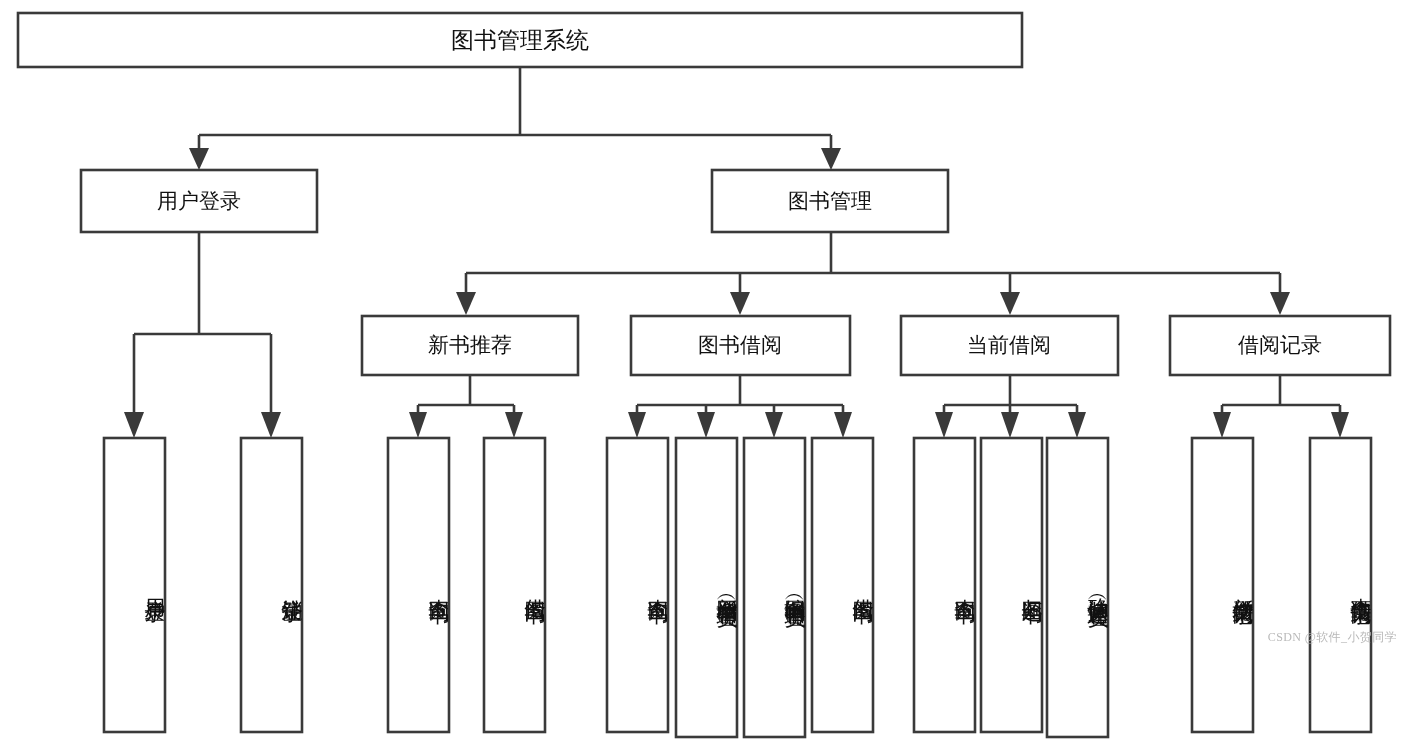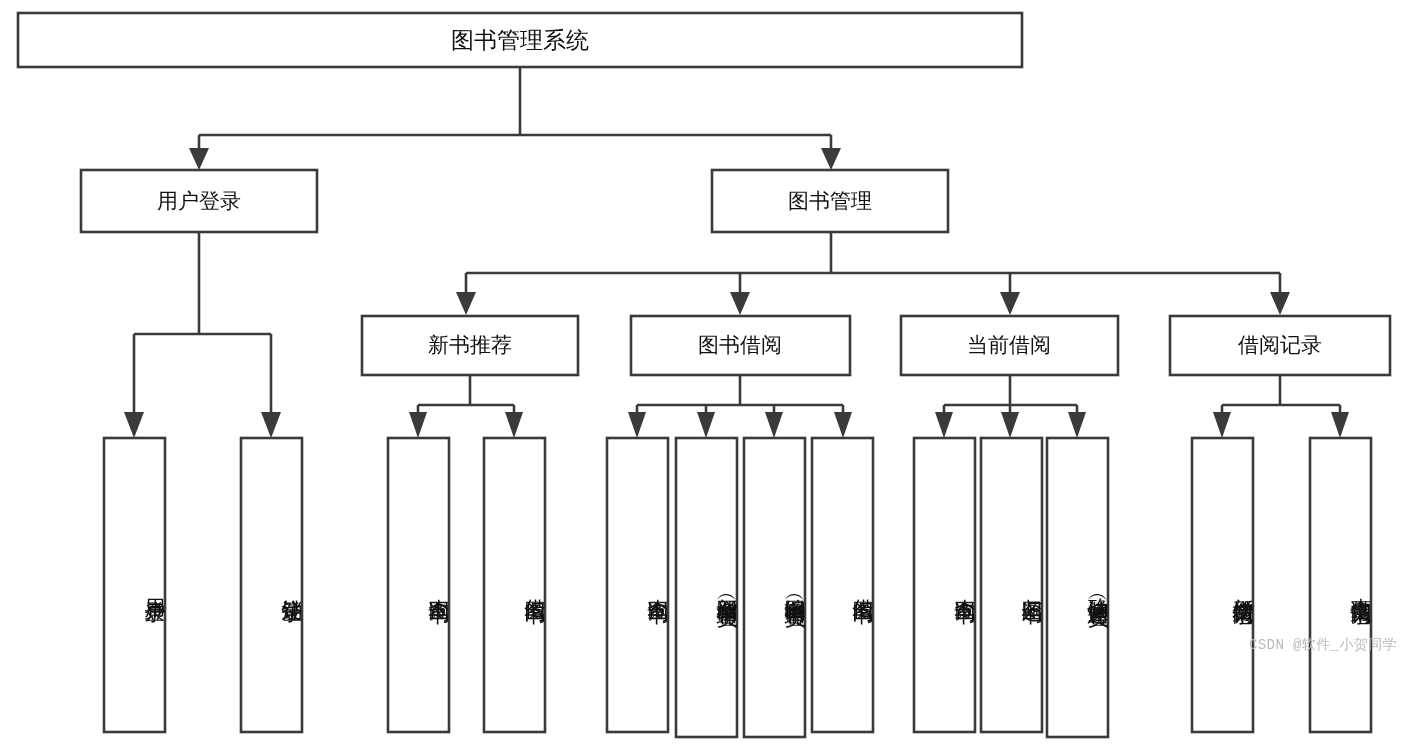--- a/index.html
+++ b/index.html
@@ -58,23 +58,23 @@
     line-height: 1.04;
     color: #111111;
     letter-spacing: 1.5px;
     white-space: nowrap;
     text-align: center;
     pointer-events: none;
   }
   .watermark {
     position: absolute;
     right: 8px;
-    bottom: 12px;
-    font-family: Liberation Mono, monospace;
-    font-size: 14px;
+    bottom: 20px;
+    font-family: Liberation Serif, serif;
+    font-size: 12px;
     color: #b9b9b9;
     letter-spacing: 0.4px;
     white-space: nowrap;
   }
 </style>
 </head>
 <body>
 
 <div id="diagram-root">
 

